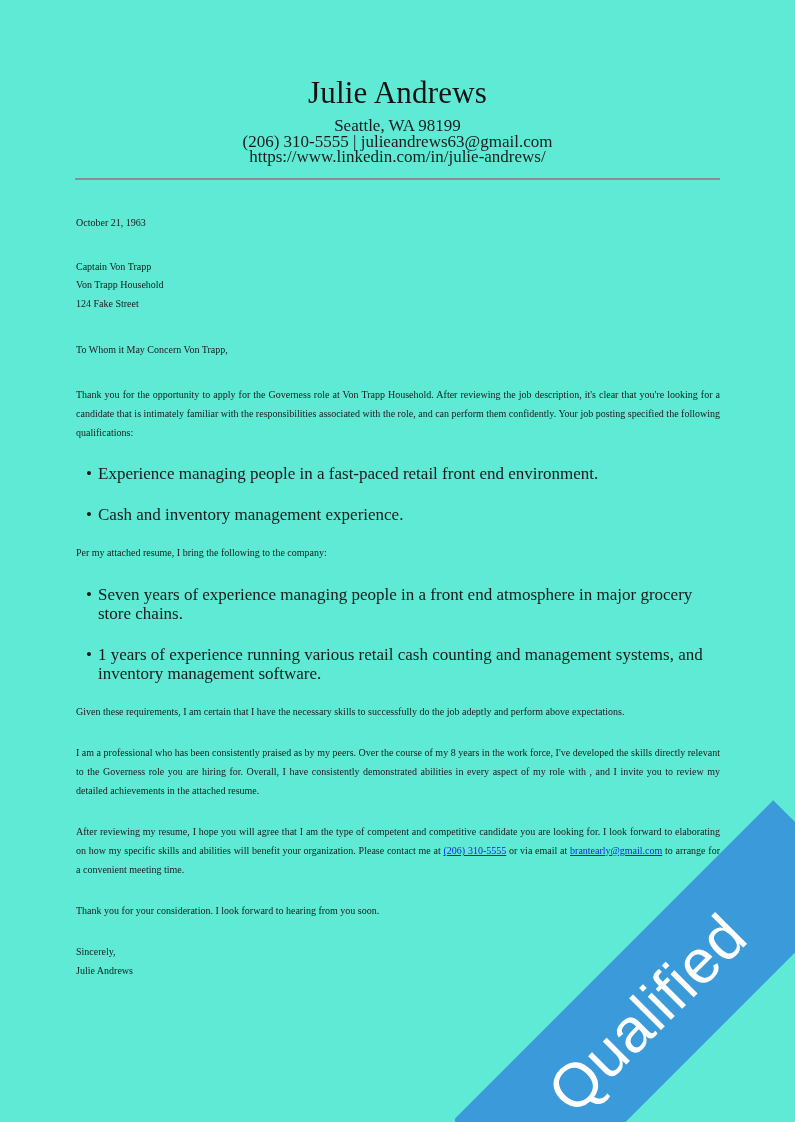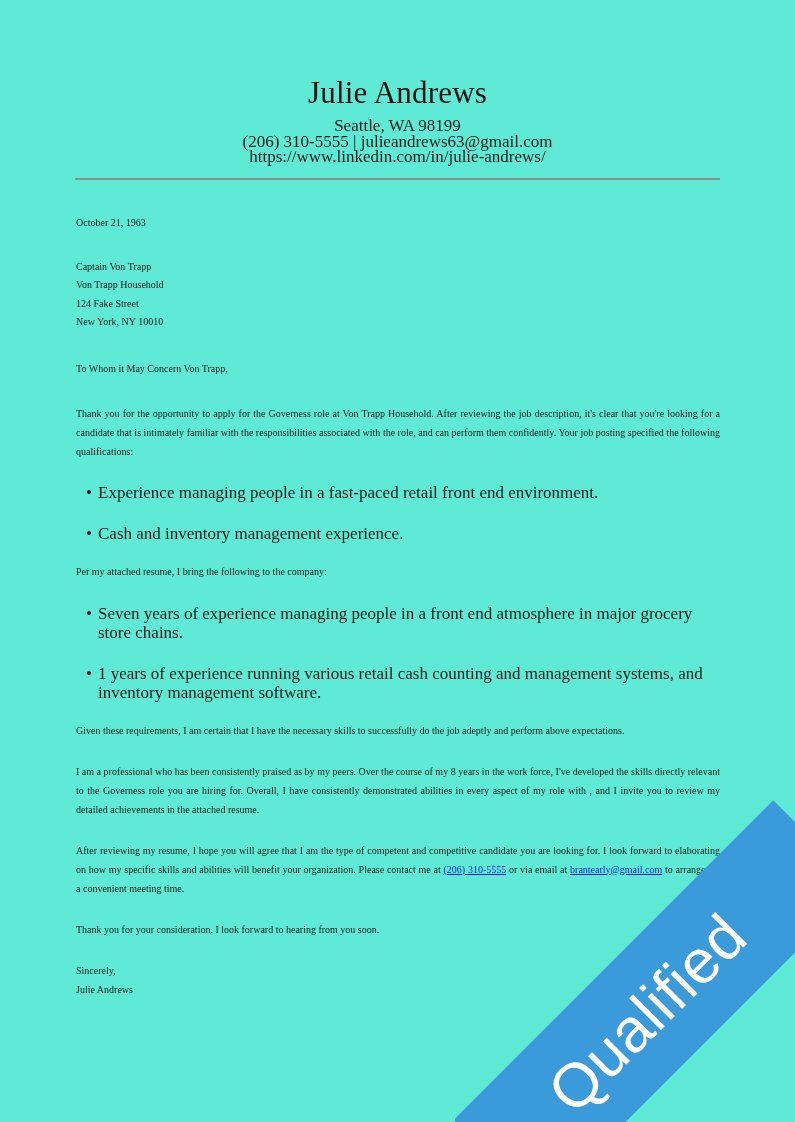--- a/index.html
+++ b/index.html
@@ -135,21 +135,20 @@
   </div>
 
   <div class="body-wrap">
 
     <div class="blk date">October 21, 1963</div>
 
     <div class="address">
       <div class="blk addr-line">Captain Von Trapp</div>
       <div class="blk addr-line">Von Trapp Household</div>
       <div class="blk addr-line">124 Fake Street</div>
-      <div class="blk addr-line">New York, NY 10010</div>
     </div>
 
     <div class="blk salutation">To Whom it May Concern Von Trapp,</div>
 
     <div class="blk para">Thank you for the opportunity to apply for the Governess role at Von Trapp Household. After reviewing the job description, it's clear that you're looking for a candidate that is intimately familiar with the responsibilities associated with the role, and can perform them confidently. Your job posting specified the following qualifications:</div>
 
     <ul class="bullets">
       <li>Experience managing people in a fast-paced retail front end environment.</li>
       <li>Cash and inventory management experience.</li>
     </ul>

